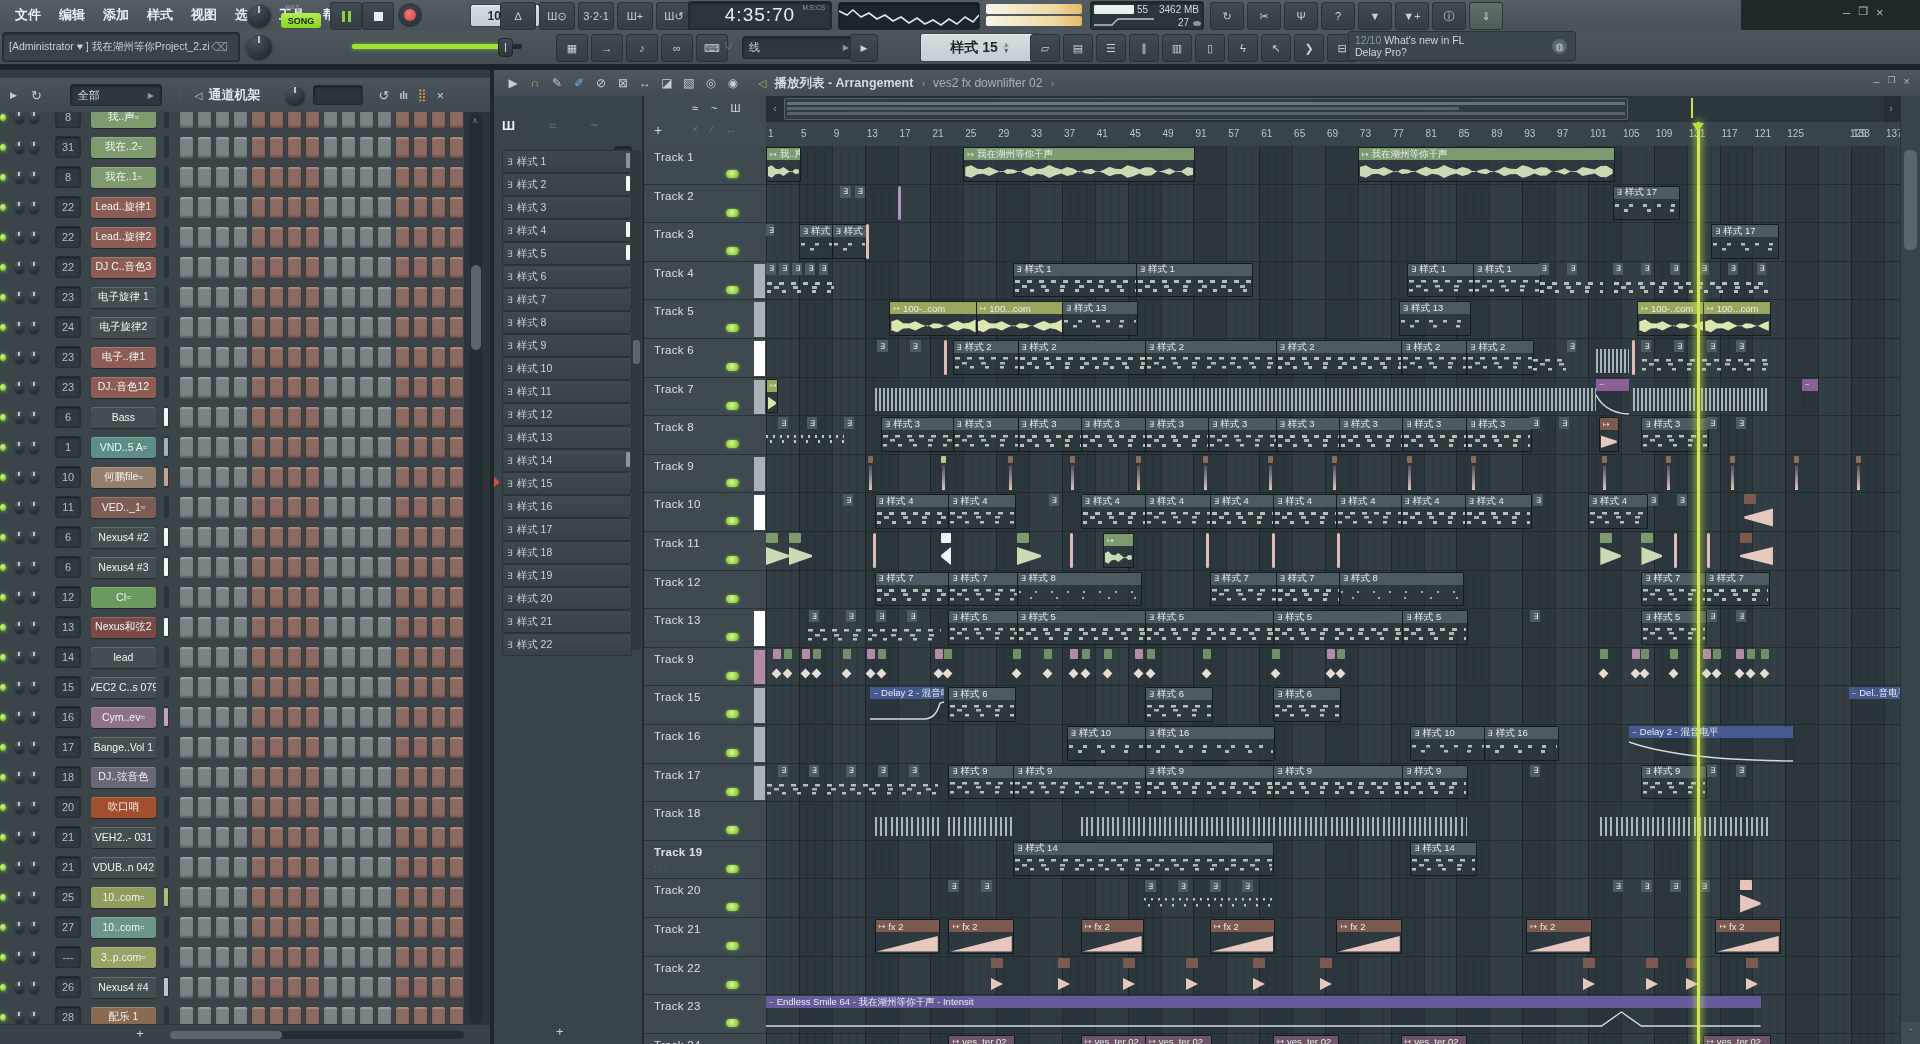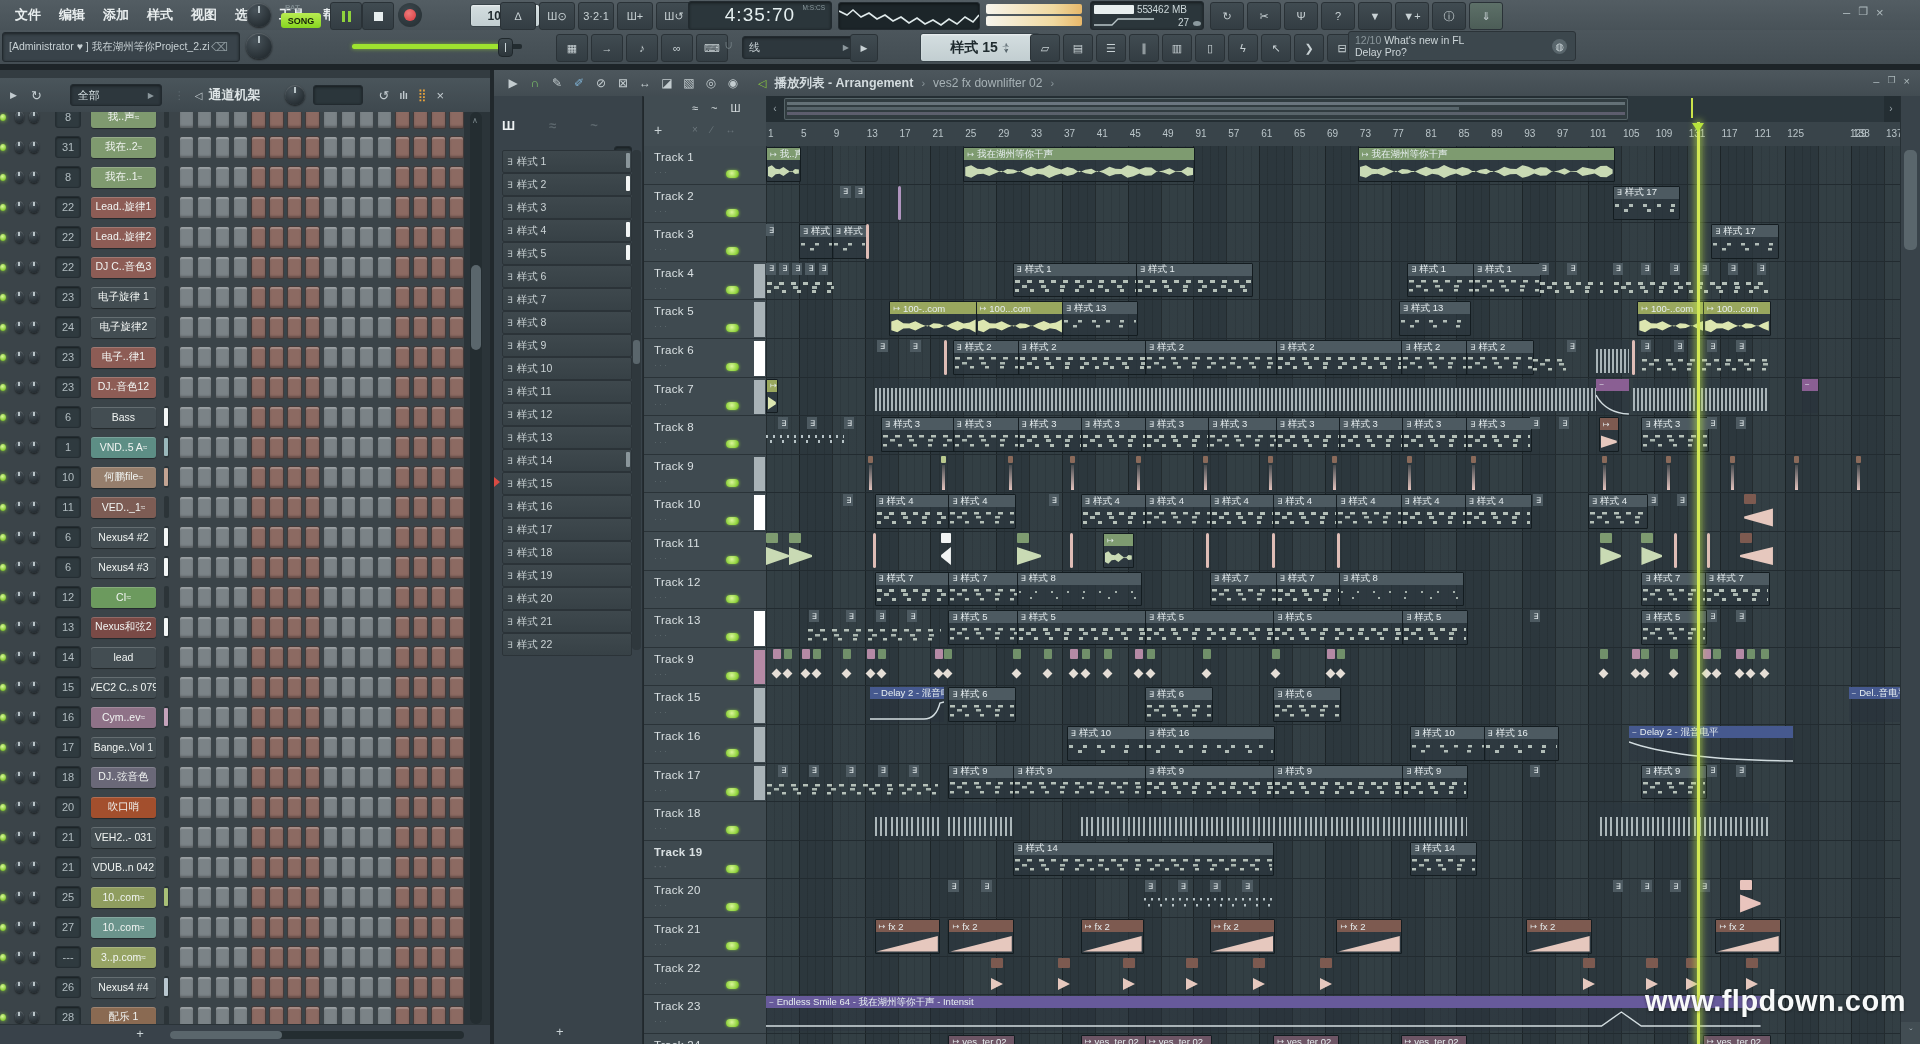--- a/index.html
+++ b/index.html
@@ -1,20 +1,20 @@
 <!DOCTYPE html>
 <html><head>
 <meta charset="utf-8">
 <style>
   html,body{margin:0;padding:0;background:#14181b;}
   #app{position:relative;width:1920px;height:1044px;overflow:hidden;background:#21282c;
        font-family:"Liberation Sans",sans-serif;color:#d6dde0;-webkit-font-smoothing:antialiased;}
   .abs{position:absolute;}
   
-  .tb1{left:0;top:0;width:1920px;height:30px;background:linear-gradient(#535d63,#485258);border-bottom:1px solid #333c41;}
+  .tb1{left:0;top:0;width:1741px;height:30px;background:linear-gradient(#535d63,#485258);border-bottom:1px solid #333c41;}
   .tb2{left:0;top:30px;width:1920px;height:34px;background:linear-gradient(#4c565c,#434d53);border-bottom:1px solid #2c343a;}
   .menu{display:flex;align-items:center;height:30px;padding-left:6px;}
   .menu span{padding:0 9px;font-size:13px;font-weight:bold;color:#e9eeef;}
   .btn{display:flex;align-items:center;justify-content:center;background:linear-gradient(#404b51,#333d43);
        border:1px solid #2a3237;border-radius:3px;color:#c9d2d5;font-size:12px;}
   .btn.hl{background:linear-gradient(#5d7068,#4c5d57);}
   .lcd{background:#2b363b;border:1px solid #222a2f;border-radius:3px;color:#d2dde0;
        box-shadow:inset 0 1px 3px rgba(0,0,0,.5);}
   .lcd-light{background:linear-gradient(#d4dee0,#c2ced1);border:1px solid #39444a;border-radius:3px;color:#1f2a2e;
        box-shadow:inset 0 1px 2px rgba(255,255,255,.6);margin-left:40px;}
@@ -149,21 +149,21 @@
         <polyline points="0,8 8,12 14,7 22,14 30,10 38,16 46,12 54,18 62,14 70,20 78,15 86,21 94,17 102,22 110,16 118,21 126,14 134,19 140,12" fill="none" stroke="#dfe9ea" stroke-width="1.6"></polyline>
       </svg>
     </div>
 
     <div class="abs" style="left:986px;top:4px;width:96px;height:10px;border-radius:2px;background:linear-gradient(90deg,#f6f4ec,#f0d9a0 70%,#e8b86a);"></div>
     <div class="abs" style="left:986px;top:16px;width:96px;height:10px;border-radius:2px;background:linear-gradient(90deg,#f6f4ec,#f0d9a0 70%,#e8b86a);"></div>
 
     <div class="abs lcd" style="left:1090px;top:1px;width:112px;height:27px;">
       <div class="abs" style="left:3px;top:3px;width:40px;height:9px;background:#e8efef;border-radius:1px;"></div>
       <div class="abs" style="left:46px;top:2px;font-size:10px;color:#cdd8da;">55</div>
-      <div class="abs" style="right:16px;top:2px;font-size:10px;color:#cdd8da;">3462 MB</div>
+      <div class="abs" style="right:4px;top:2px;font-size:10px;color:#cdd8da;">3462 MB</div>
       <svg class="abs" style="left:3px;top:14px;" width="60" height="11">
         <polyline points="0,9 18,9 24,3 60,3" fill="none" stroke="#b9c6c9" stroke-width="1.3"></polyline>
       </svg>
       <div class="abs" style="right:14px;bottom:1px;font-size:10px;color:#cdd8da;">27</div>
       <div class="abs" style="right:2px;bottom:3px;width:8px;height:5px;border-radius:50%;background:#8b999e;"></div>
     </div>
     <div id="tb1right" class="abs" style="left:1210px;top:2px;display:flex;gap:3px;">
         <div class="btn" style="width: 32px; height: 26px; font-size: 11px; position: relative;">↻</div>
         <div class="btn" style="width: 32px; height: 26px; font-size: 11px; position: relative;">✂</div>
         <div class="btn" style="width: 32px; height: 26px; font-size: 11px; position: relative;">Ψ</div>
@@ -2869,14 +2869,13 @@
     </div>
 
   <div class="abs playhead" id="playhead" style="height: 922px; left: 1697.33px;"></div>
   <div class="abs" id="phmarker" style="top: 123px; width: 0px; height: 0px; border-left: 6px solid transparent; border-right: 6px solid transparent; border-top: 9px solid rgb(183, 227, 60); z-index: 41; left: 1692.33px;"></div>
 
   <div class="abs scrollv">
     <div class="abs" style="left:3px;top:54px;width:13px;height:100px;background:#5a666c;border-radius:5px;"></div>
     <div class="abs" style="left:0;bottom:0;width:20px;height:22px;background:#424d53;color:#9aa6ab;display:flex;align-items:center;justify-content:center;font-size:10px;">ˇ</div>
   </div>
 
-  <div class="abs wm">www.flpdown.com</div>
 </div>
 
 </body></html>

